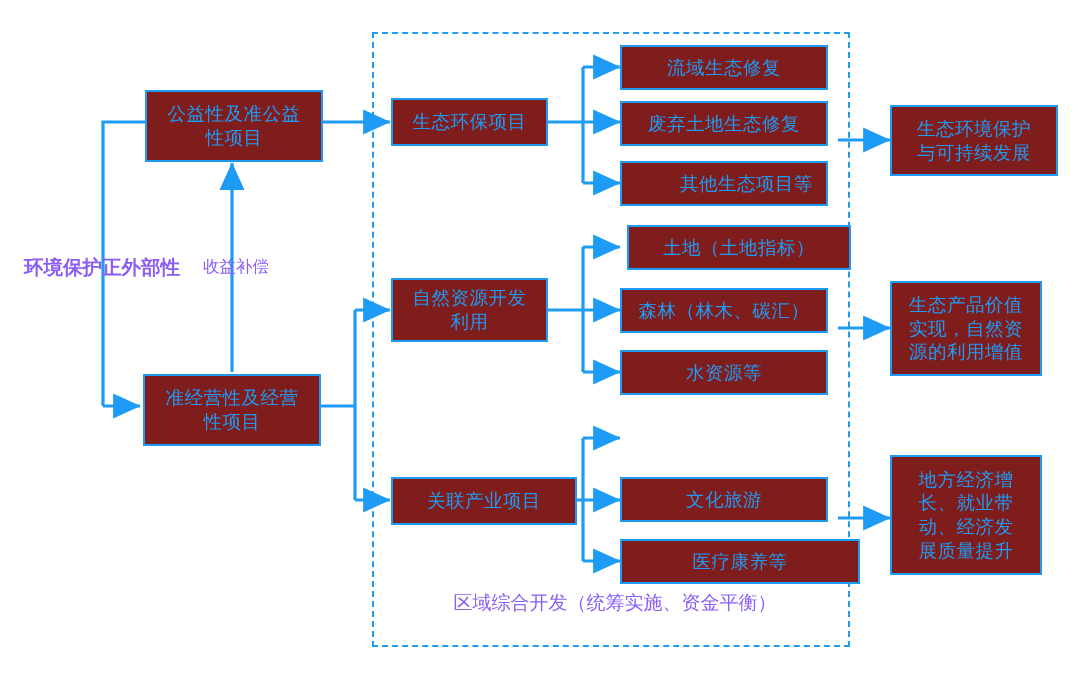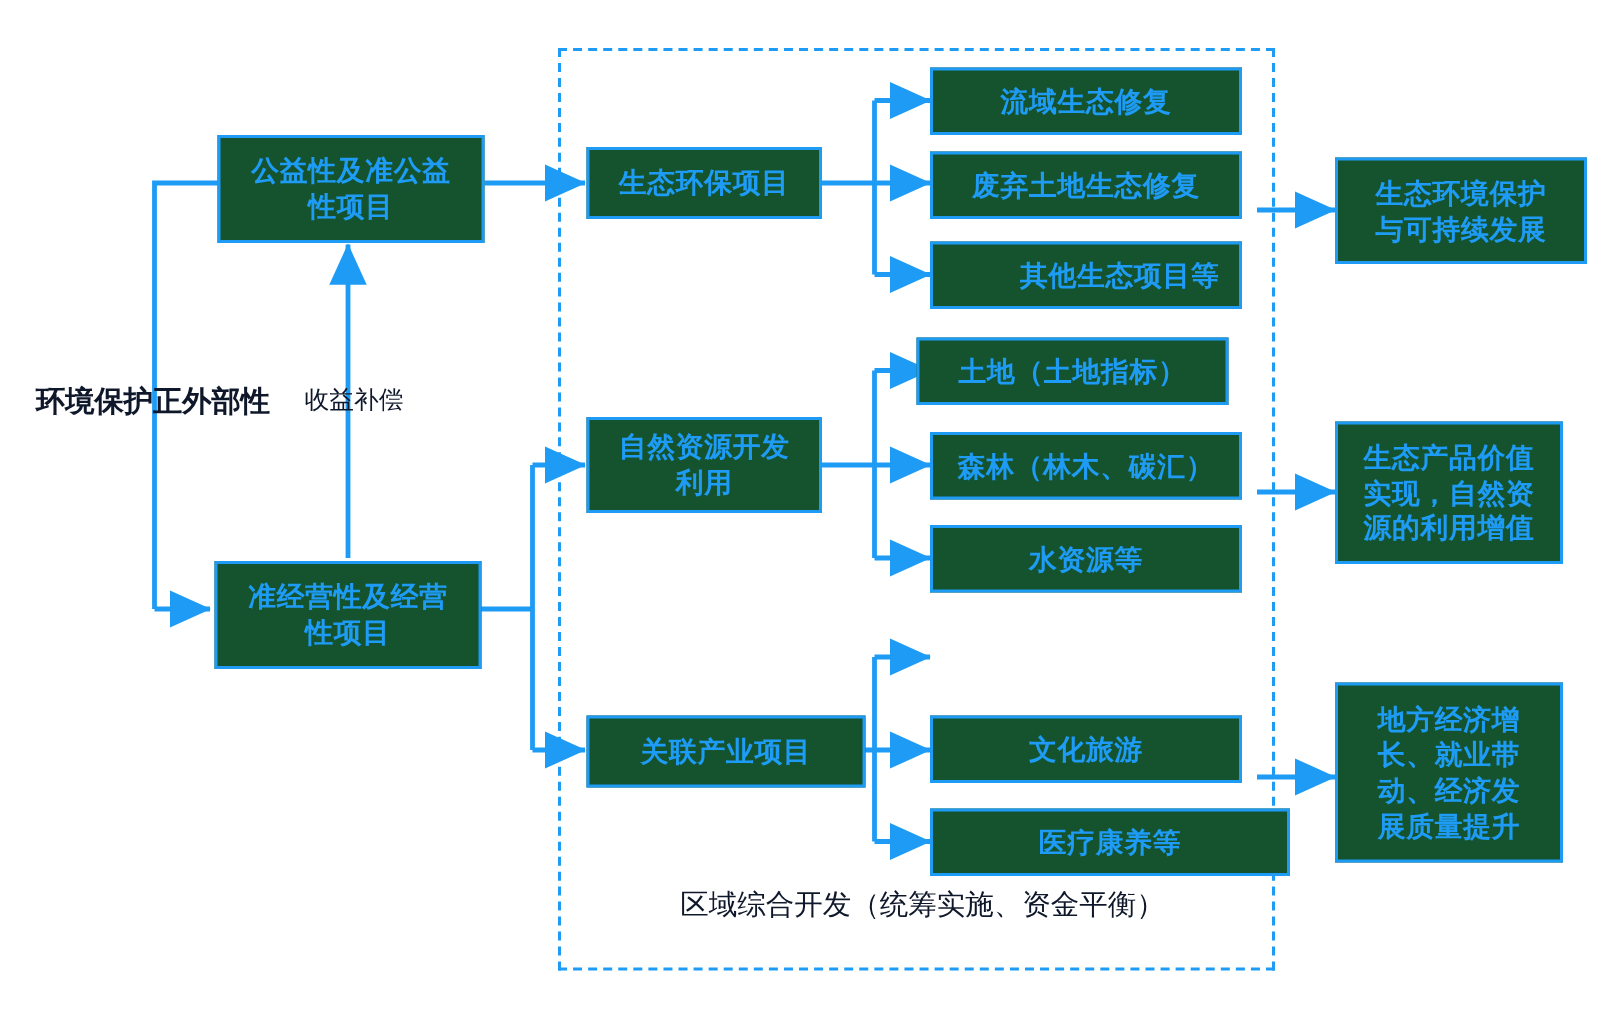--- a/index.html
+++ b/index.html
@@ -19,34 +19,34 @@
     position: absolute;
     left: 0; top: 0;
     width: 1080px;
     height: 678px;
     pointer-events: none;
   }
   .node {
     position: absolute;
     box-sizing: border-box;
     border: 2.5px solid #1E9BF5;
-    background: #14532d;
+    background: #7f1d1d;
     color: #1E9BF5;
     display: flex;
     align-items: center;
     justify-content: center;
     text-align: center;
     line-height: 1.28;
     letter-spacing: 0.5px;
-    font-weight: 700;
+    font-weight: 400;
     white-space: pre-line;
   }
   .plain-label {
     position: absolute;
-    color: #0f172a;
+    color: #8b5cf6;
     display: flex;
     align-items: center;
     justify-content: center;
     text-align: center;
     white-space: pre-line;
   }
   .region-box {
     position: absolute;
     box-sizing: border-box;
     border: 2.5px dashed #1E9BF5;
@@ -136,21 +136,21 @@
 利用</div>
 
   <div class="node lvl2" style="left:391px; top:477px; width:186px; height:48px;">关联产业项目</div>
 
   <div class="node lvl3" style="left:620px; top:45px; width:208px; height:45px;">流域生态修复</div>
 
   <div class="node lvl3" style="left:620px; top:101px; width:208px; height:45px;">废弃土地生态修复</div>
 
   <div class="node lvl3" style="left:620px; top:161px; width:208px; height:45px;padding-left:45px;">其他生态项目等</div>
 
-  <div class="node lvl3" style="left:611px; top:225px; width:208px; height:45px;">土地（土地指标）</div>
+  <div class="node lvl3" style="left:627px; top:225px; width:224px; height:45px;">土地（土地指标）</div>
 
   <div class="node lvl3" style="left:620px; top:288px; width:208px; height:45px;">森林（林木、碳汇）</div>
 
   <div class="node lvl3" style="left:620px; top:350px; width:208px; height:45px;">水资源等</div>
 
 
   <div class="node lvl3" style="left:620px; top:477px; width:208px; height:45px;">文化旅游</div>
 
   <div class="node lvl3" style="left:620px; top:539px; width:240px; height:45px;">医疗康养等</div>
 

